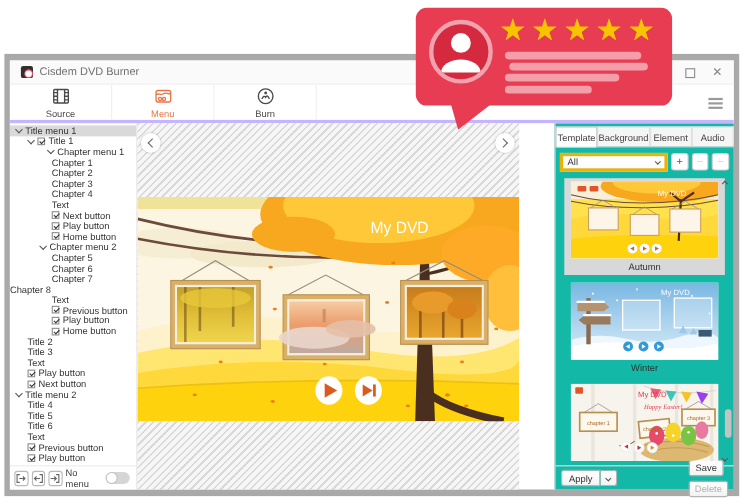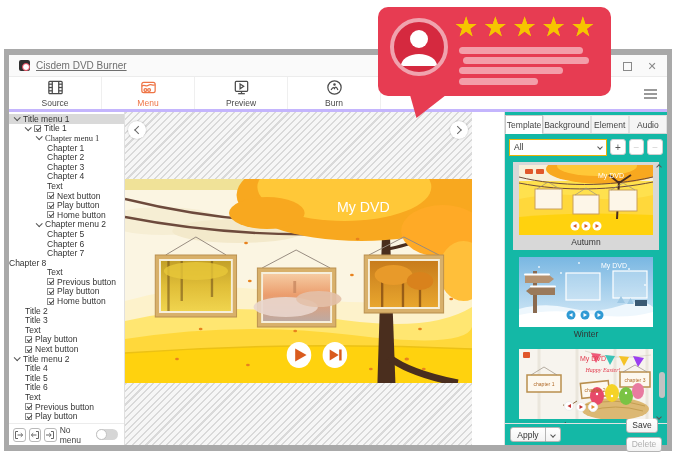--- a/index.html
+++ b/index.html
@@ -10,21 +10,21 @@
   
   .frame { position:absolute; left:4px; top:49px; width:668px; height:402px; background:#a9a9a9; }
   .window { position:absolute; left:9px; top:55px; width:658px; height:390px; background:#fff;
             display:flex; flex-direction:column; }
 
   .titlebar { height:22px; background:#fafafa; border-bottom:1px solid #ececec;
               display:flex; align-items:center; padding:0 6px; }
   .app-logo { width:11px; height:11px; border-radius:2px; background:#2f2f2f; position:relative; margin:0 6px 0 4px; }
   .app-logo::after { content:""; position:absolute; left:2.5px; top:2.5px; width:6px; height:6px;
                      border-radius:50%; border:1.5px solid #e8455a; background:#fff; }
-  .titlebar .title { font-size:10px; color:#6f6f6f;text-decoration:underline; }
+  .titlebar .title { font-size:10px; color:#6f6f6f; }
   .win-controls { margin-left:auto; display:flex; align-items:center; gap:15px; padding-right:4px; }
   .wc { width:10px; height:10px; position:relative; color:#8a8a8a; cursor:default; }
   .wc-min::after { content:""; position:absolute; left:0; right:0; top:5px; border-top:1px solid #8a8a8a; }
   .wc-max::after { content:""; position:absolute; left:1px; top:1px; width:7px; height:7px; border:1px solid #8a8a8a; }
   .wc-close { font-size:11px; line-height:10px; text-align:center; }
 
   .toolbar { height:35px; background:#fff; border-bottom:3px solid #c4b5fd; display:flex; position:relative; }
   .tool-item { width:93px; display:flex; flex-direction:column; align-items:center; justify-content:center;
                border-right:1px solid #efefef; color:#4a4a4a; cursor:pointer; gap:1px; }
   .tool-item .tlabel { font-size:8.5px; }
@@ -66,21 +66,21 @@
   .nav-right .chev { transform:rotate(225deg) translate(1px,-1px); }
 
   
   .right-panel { width:163px; border-left:1px solid #e0e0e0; display:flex; flex-direction:column; background:#14b8a6;margin-left:32px; }
   .tabs { height:22px; display:flex; border-bottom:1px solid #d6d6d6; padding-top:3px; }
   .tab { flex:1; font-size:8.5px; color:#444; display:flex; align-items:center; justify-content:center;
          background:#f5f5f5; border:1px solid #e0e0e0; border-bottom:none; cursor:pointer; }
   .tab.active { background:#fff; border-color:#c6c6c6; position:relative; }
   .tab.active::after { content:""; position:absolute; left:0; right:0; bottom:-1px; height:1px; background:#fff; }
   .controls-row { height:26px; display:flex; align-items:center; padding:0 4px; gap:3px; }
-  .filter-select { width:100px; height:17px; border:1px solid #eab308; background:#fff; font-size:8.5px; color:#333;
+  .filter-select { width:100px; height:17px; border:3px solid #eab308; background:#fff; font-size:8.5px; color:#333;
                    display:flex; align-items:center; padding:0 4px; cursor:pointer; }
   .filter-select .chev { margin-left:auto; width:4px; height:4px; border-left:1.2px solid #555; border-bottom:1.2px solid #555;
                          transform:rotate(-45deg); }
   .mini-btn { width:16px; height:16px; border:1px solid #cfcfcf; border-radius:3px; background:#fff; font-size:10px;
               color:#555; display:flex; align-items:center; justify-content:center; cursor:pointer; }
   .mini-btn.disabled { color:#d2d2d2; cursor:default; }
   .template-list { flex:1; position:relative; overflow:hidden; padding-top:2px; }
   .tcard { width:146px; margin:0 auto 4px auto; padding:3px 3px 0 3px; cursor:pointer; }
   .tcard.selected { background:#d8d8d8; }
   .tthumb { width:134px; height:70px; margin:0 auto; background:#fff; overflow:hidden; }
@@ -151,29 +151,20 @@
         <svg width="19" height="19" viewBox="0 0 20 20" fill="none" stroke="currentColor" stroke-width="1.3">
           <rect x="3" y="4.5" width="14" height="11" rx="2"></rect>
           <path d="M3 8.6 C5.5 6.4 7.5 9.6 10 7.6 S14.5 8.8 17 7.2"></path>
           <circle cx="6.8" cy="12.6" r="1.5"></circle>
             <circle cx="10.6" cy="12.6" r="1.5"></circle>
         </svg>
         <span class="tlabel">Menu</span>
       </div>
       <div class="tool-item">
         <svg width="19" height="19" viewBox="0 0 20 20" fill="none" stroke="currentColor" stroke-width="1.3">
-          <rect x="3.5" y="3.5" width="13" height="10.5" rx="1"></rect>
-          <path d="M8.5 6.2 L12.3 8.75 L8.5 11.3 Z"></path>
-          <line x1="10" y1="14" x2="10" y2="16"></line>
-            <line x1="6.5" y1="16.5" x2="13.5" y2="16.5"></line>
-        </svg>
-        <span class="tlabel">Preview</span>
-      </div>
-      <div class="tool-item">
-        <svg width="19" height="19" viewBox="0 0 20 20" fill="none" stroke="currentColor" stroke-width="1.3">
           <circle cx="10" cy="10" r="7"></circle>
           <path d="M6.4 12.6 Q8.4 8.6 10 11 Q11.6 7.8 13.6 12.6"></path>
           <circle cx="10" cy="6.9" r="0.7" fill="currentColor"></circle>
         </svg>
         <span class="tlabel">Burn</span>
       </div>
       <div class="hamburger">
           <i></i>
           <i></i>
           <i></i>
@@ -186,21 +177,21 @@
         <div class="tree-rows" id="tree-rows">
             <div class="tree-row selected" style="padding-left: 5px;">
               <span class="expander"></span>
               <span>Title menu 1</span>
             </div>
             <div class="tree-row" style="padding-left: 16px;">
               <span class="expander"></span>
               <span class="cbx"></span>
               <span>Title 1</span>
             </div>
-            <div class="tree-row" style="padding-left: 27px; font-family: Liberation Serif, serif;">
+            <div class="tree-row" style="padding-left: 34px;">
               <span class="expander"></span>
               <span>Chapter menu 1</span>
             </div>
             <div class="tree-row" style="padding-left: 38px;">
               <span>Chapter 1</span>
             </div>
             <div class="tree-row" style="padding-left: 38px;">
               <span>Chapter 2</span>
             </div>
             <div class="tree-row" style="padding-left: 38px;">

